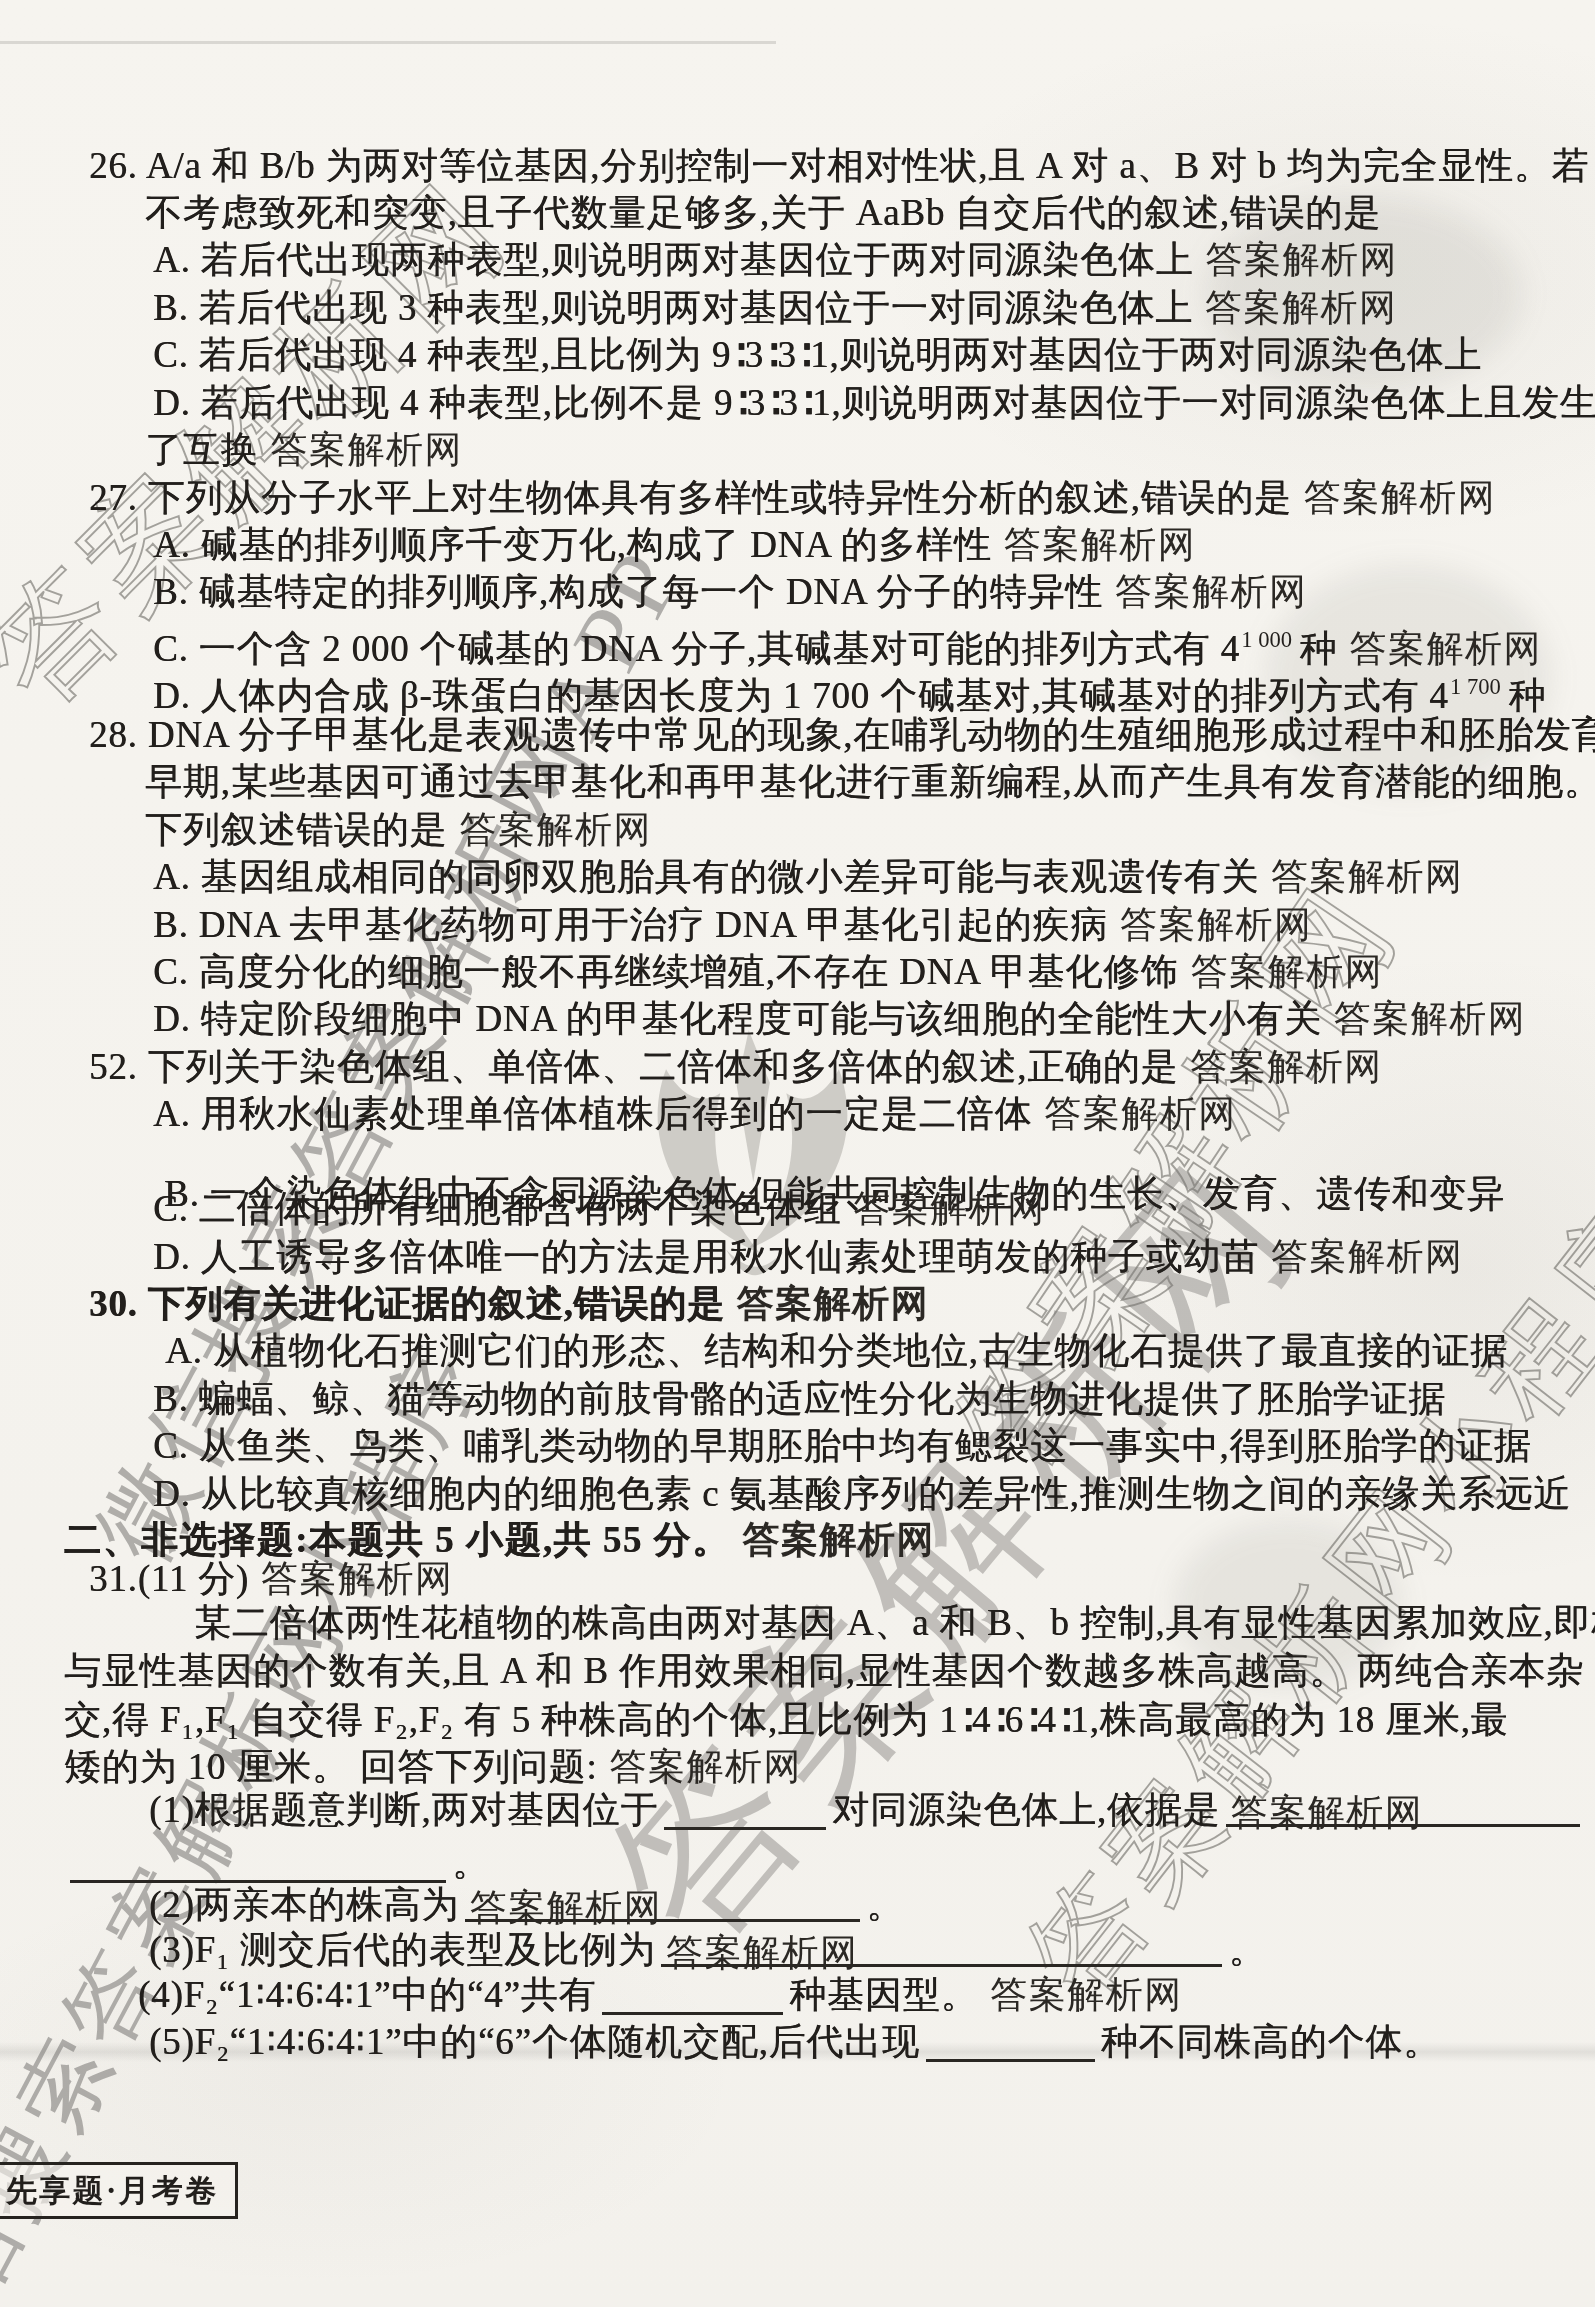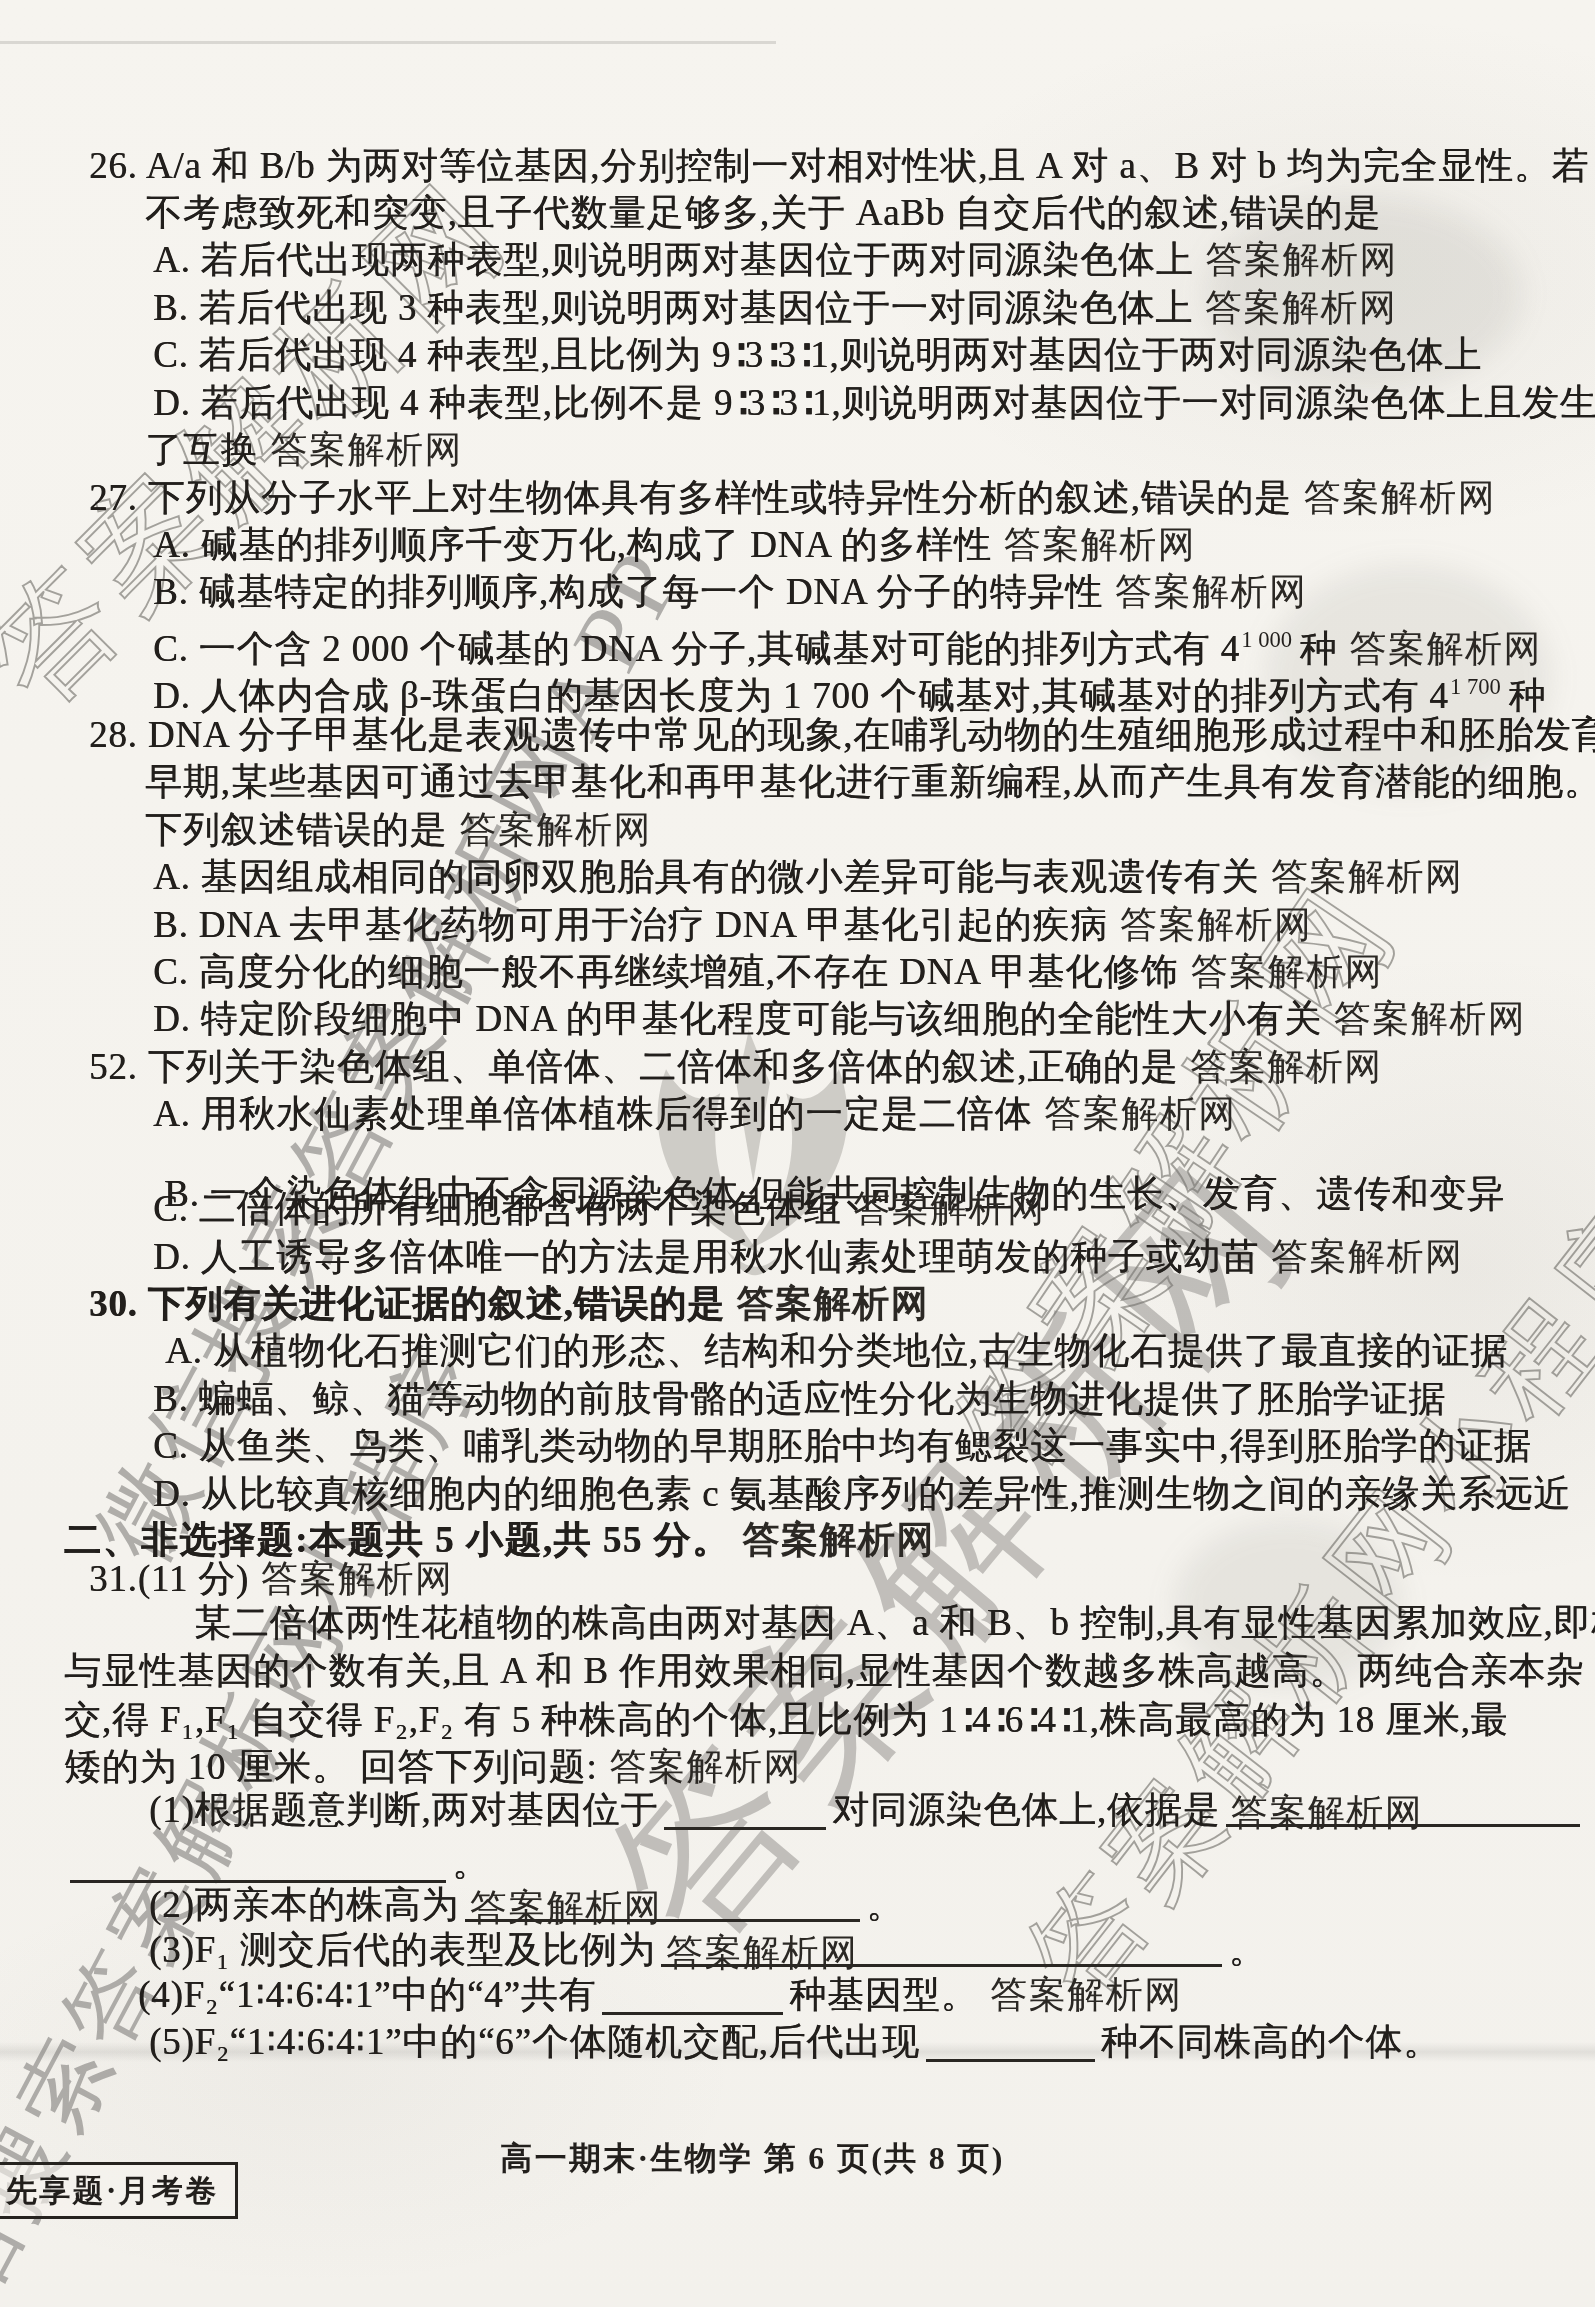--- a/index.html
+++ b/index.html
@@ -168,18 +168,17 @@
       <div class="line" style="top: 1696px; left: 64px;"><span class="t">交,得 F₁,F₁ 自交得 F₂,F₂ 有 5 种株高的个体,且比例为 1∶4∶6∶4∶1,株高最高的为 18 厘米,最</span></div>
       <div class="line" style="top: 1743px; left: 64px;"><span class="t">矮的为 10 厘米。 回答下列问题:</span><span class="wm-inline">答案解析网</span></div>
       <div class="line" style="top: 1786px; left: 149px;"><span class="t">(1)根据题意判断,两对基因位于</span><span class="blank" style="width: 162px;"></span><span class="t">对同源染色体上,依据是</span><span class="blank" style="width: 354px;"><span class="wm-inline">答案解析网</span></span></div>
       <div class="line" style="top: 1839px; left: 64px;"><span class="blank" style="width: 376px;"></span><span class="t">。</span></div>
       <div class="line" style="top: 1881px; left: 149px;"><span class="t">(2)两亲本的株高为</span><span class="blank" style="width: 395px;"><span class="wm-inline">答案解析网</span></span><span class="t">。</span></div>
       <div class="line" style="top: 1926px; left: 149px;"><span class="t">(3)F₁ 测交后代的表型及比例为</span><span class="blank" style="width: 561px;"><span class="wm-inline">答案解析网</span></span><span class="t">。</span></div>
       <div class="line" style="top: 1971px; left: 138px; text-align: center;"><span class="t">(4)F₂“1∶4∶6∶4∶1”中的“4”共有</span><span class="blank" style="width: 181px;"></span><span class="t">种基因型。</span><span class="wm-inline">答案解析网</span></div>
       <div class="line" style="top: 2018px; left: 149px;"><span class="t">(5)F₂“1∶4∶6∶4∶1”中的“6”个体随机交配,后代出现</span><span class="blank" style="width: 169px;"></span><span class="t">种不同株高的个体。</span></div>
     </div>
 
-  <div class="footer" style="top:2137px;">高一期末·生物学 第 6 页(共 8 页)</div>
 
   <div class="corner-box" style="left:-7.5px;top:2162px;">先享题·月考卷</div>
 
 </div>
 
 
 </body></html>

